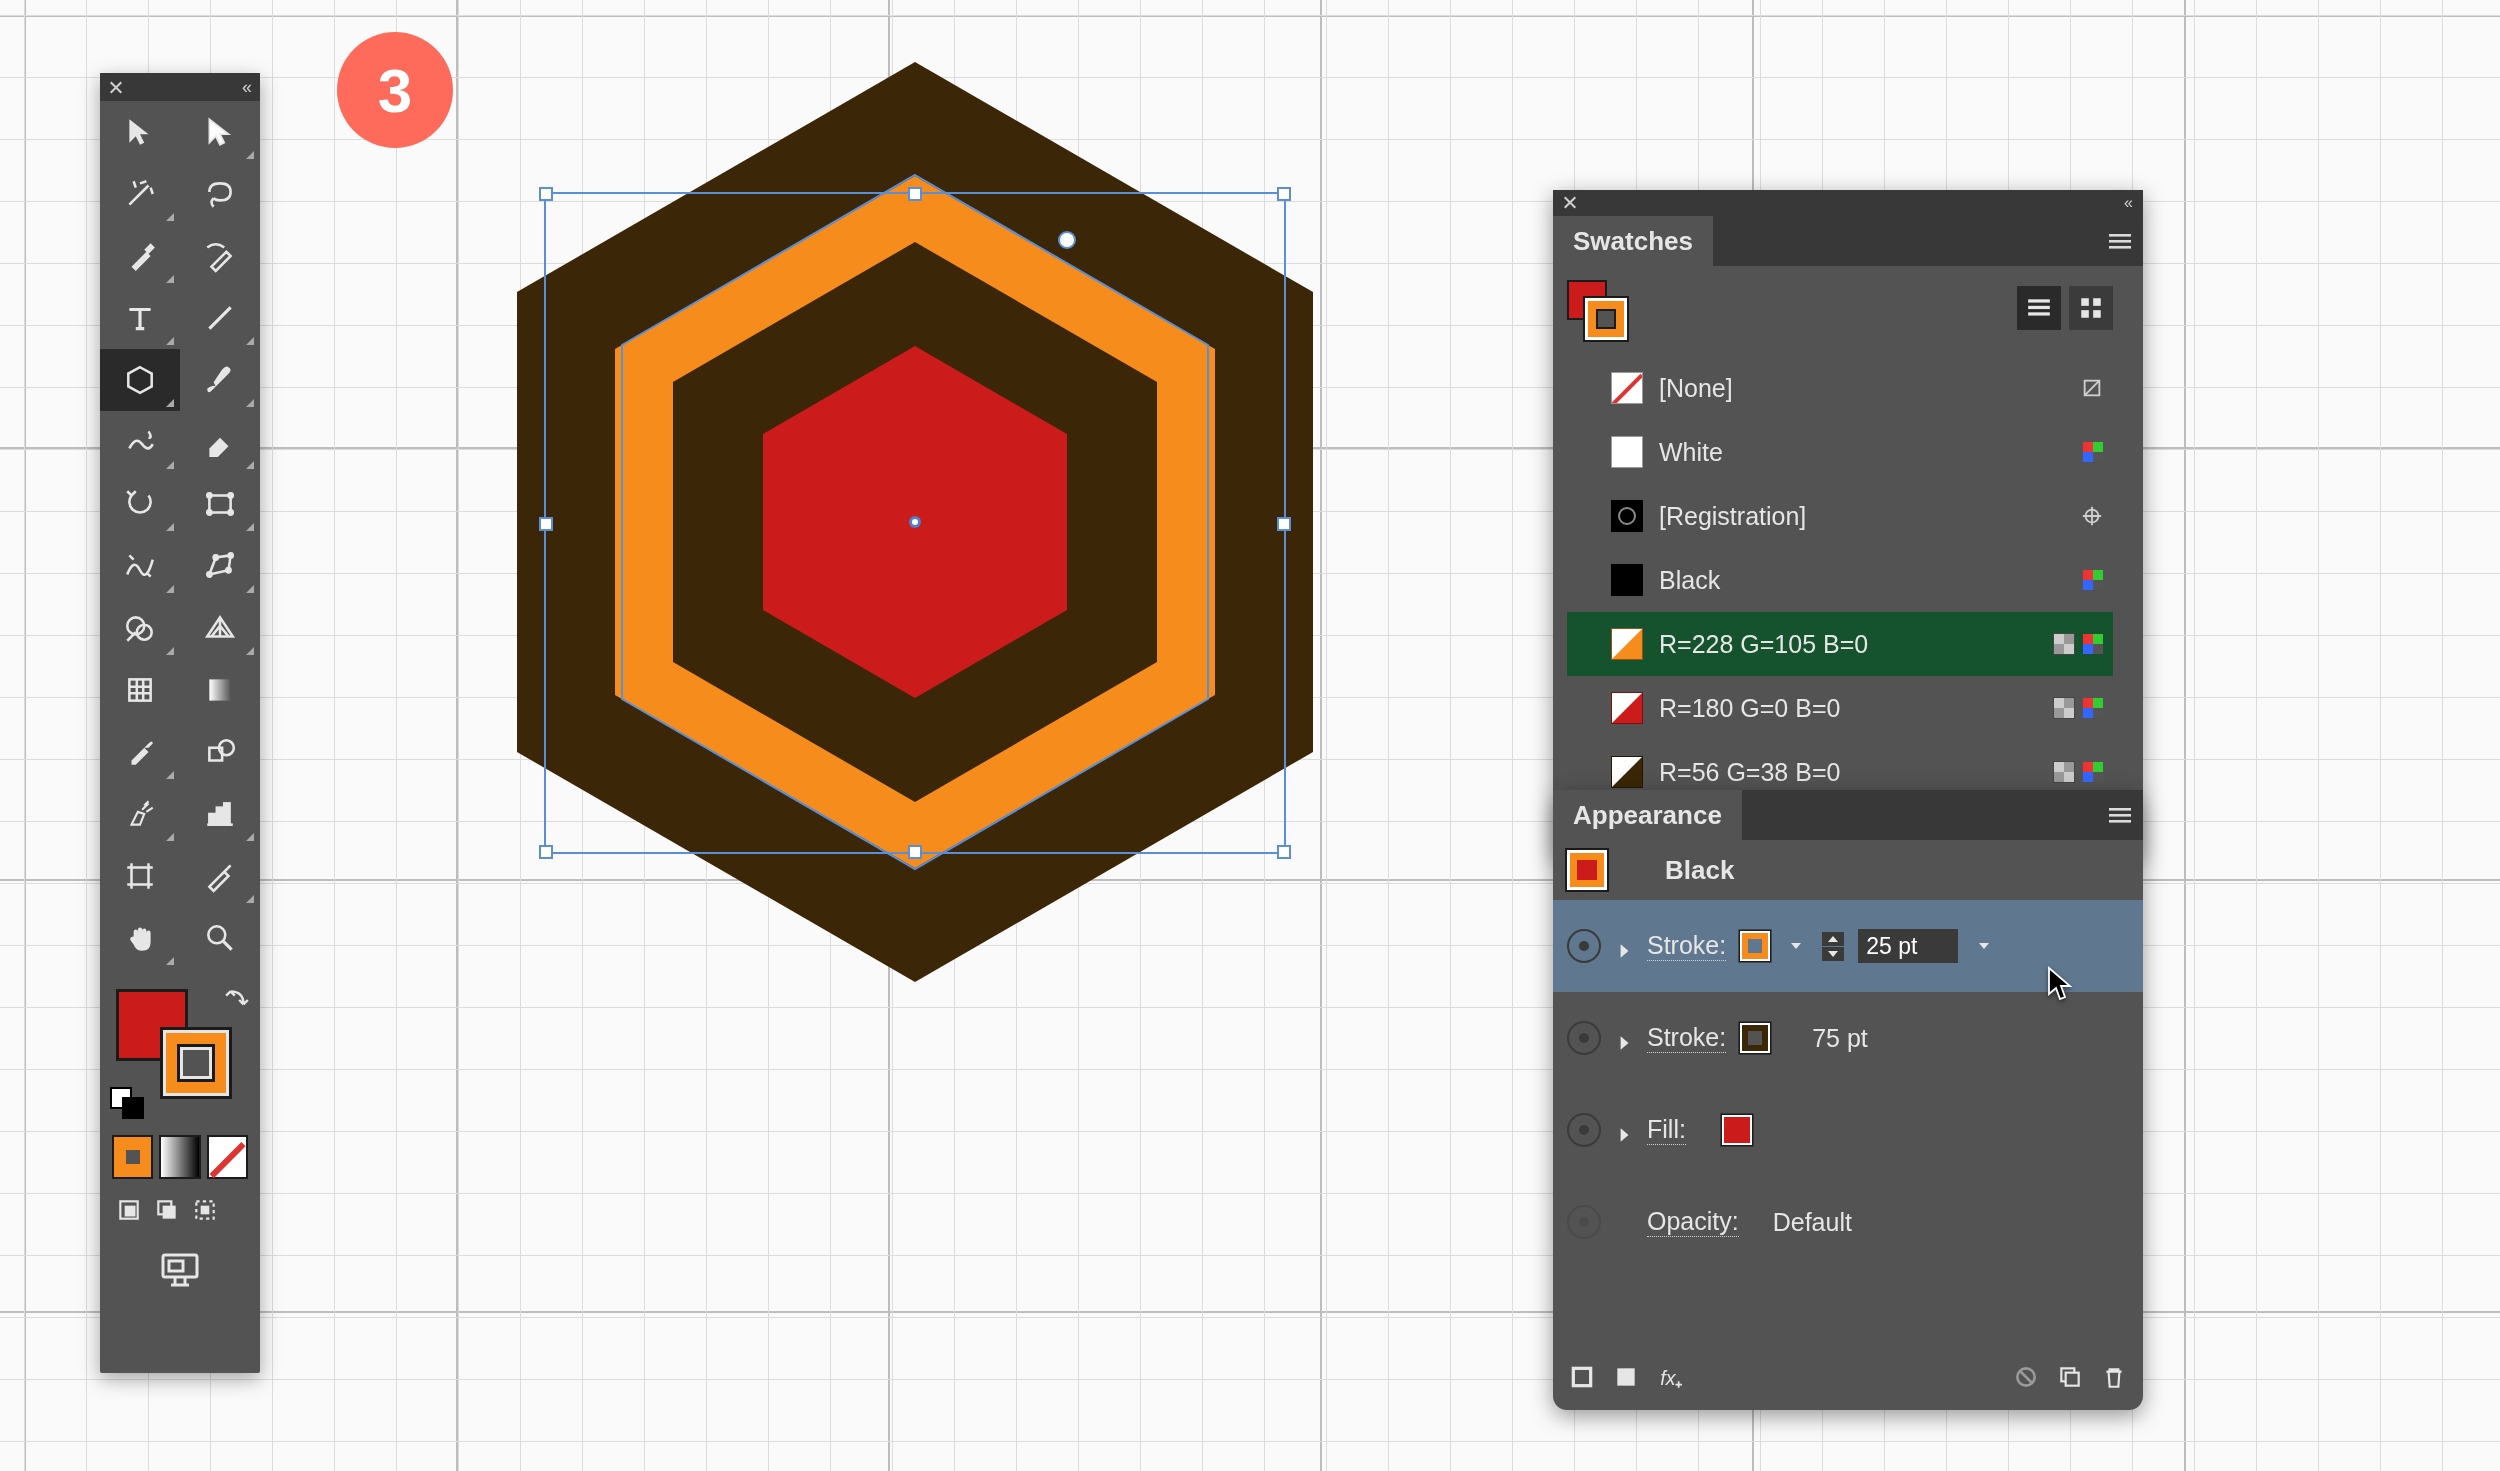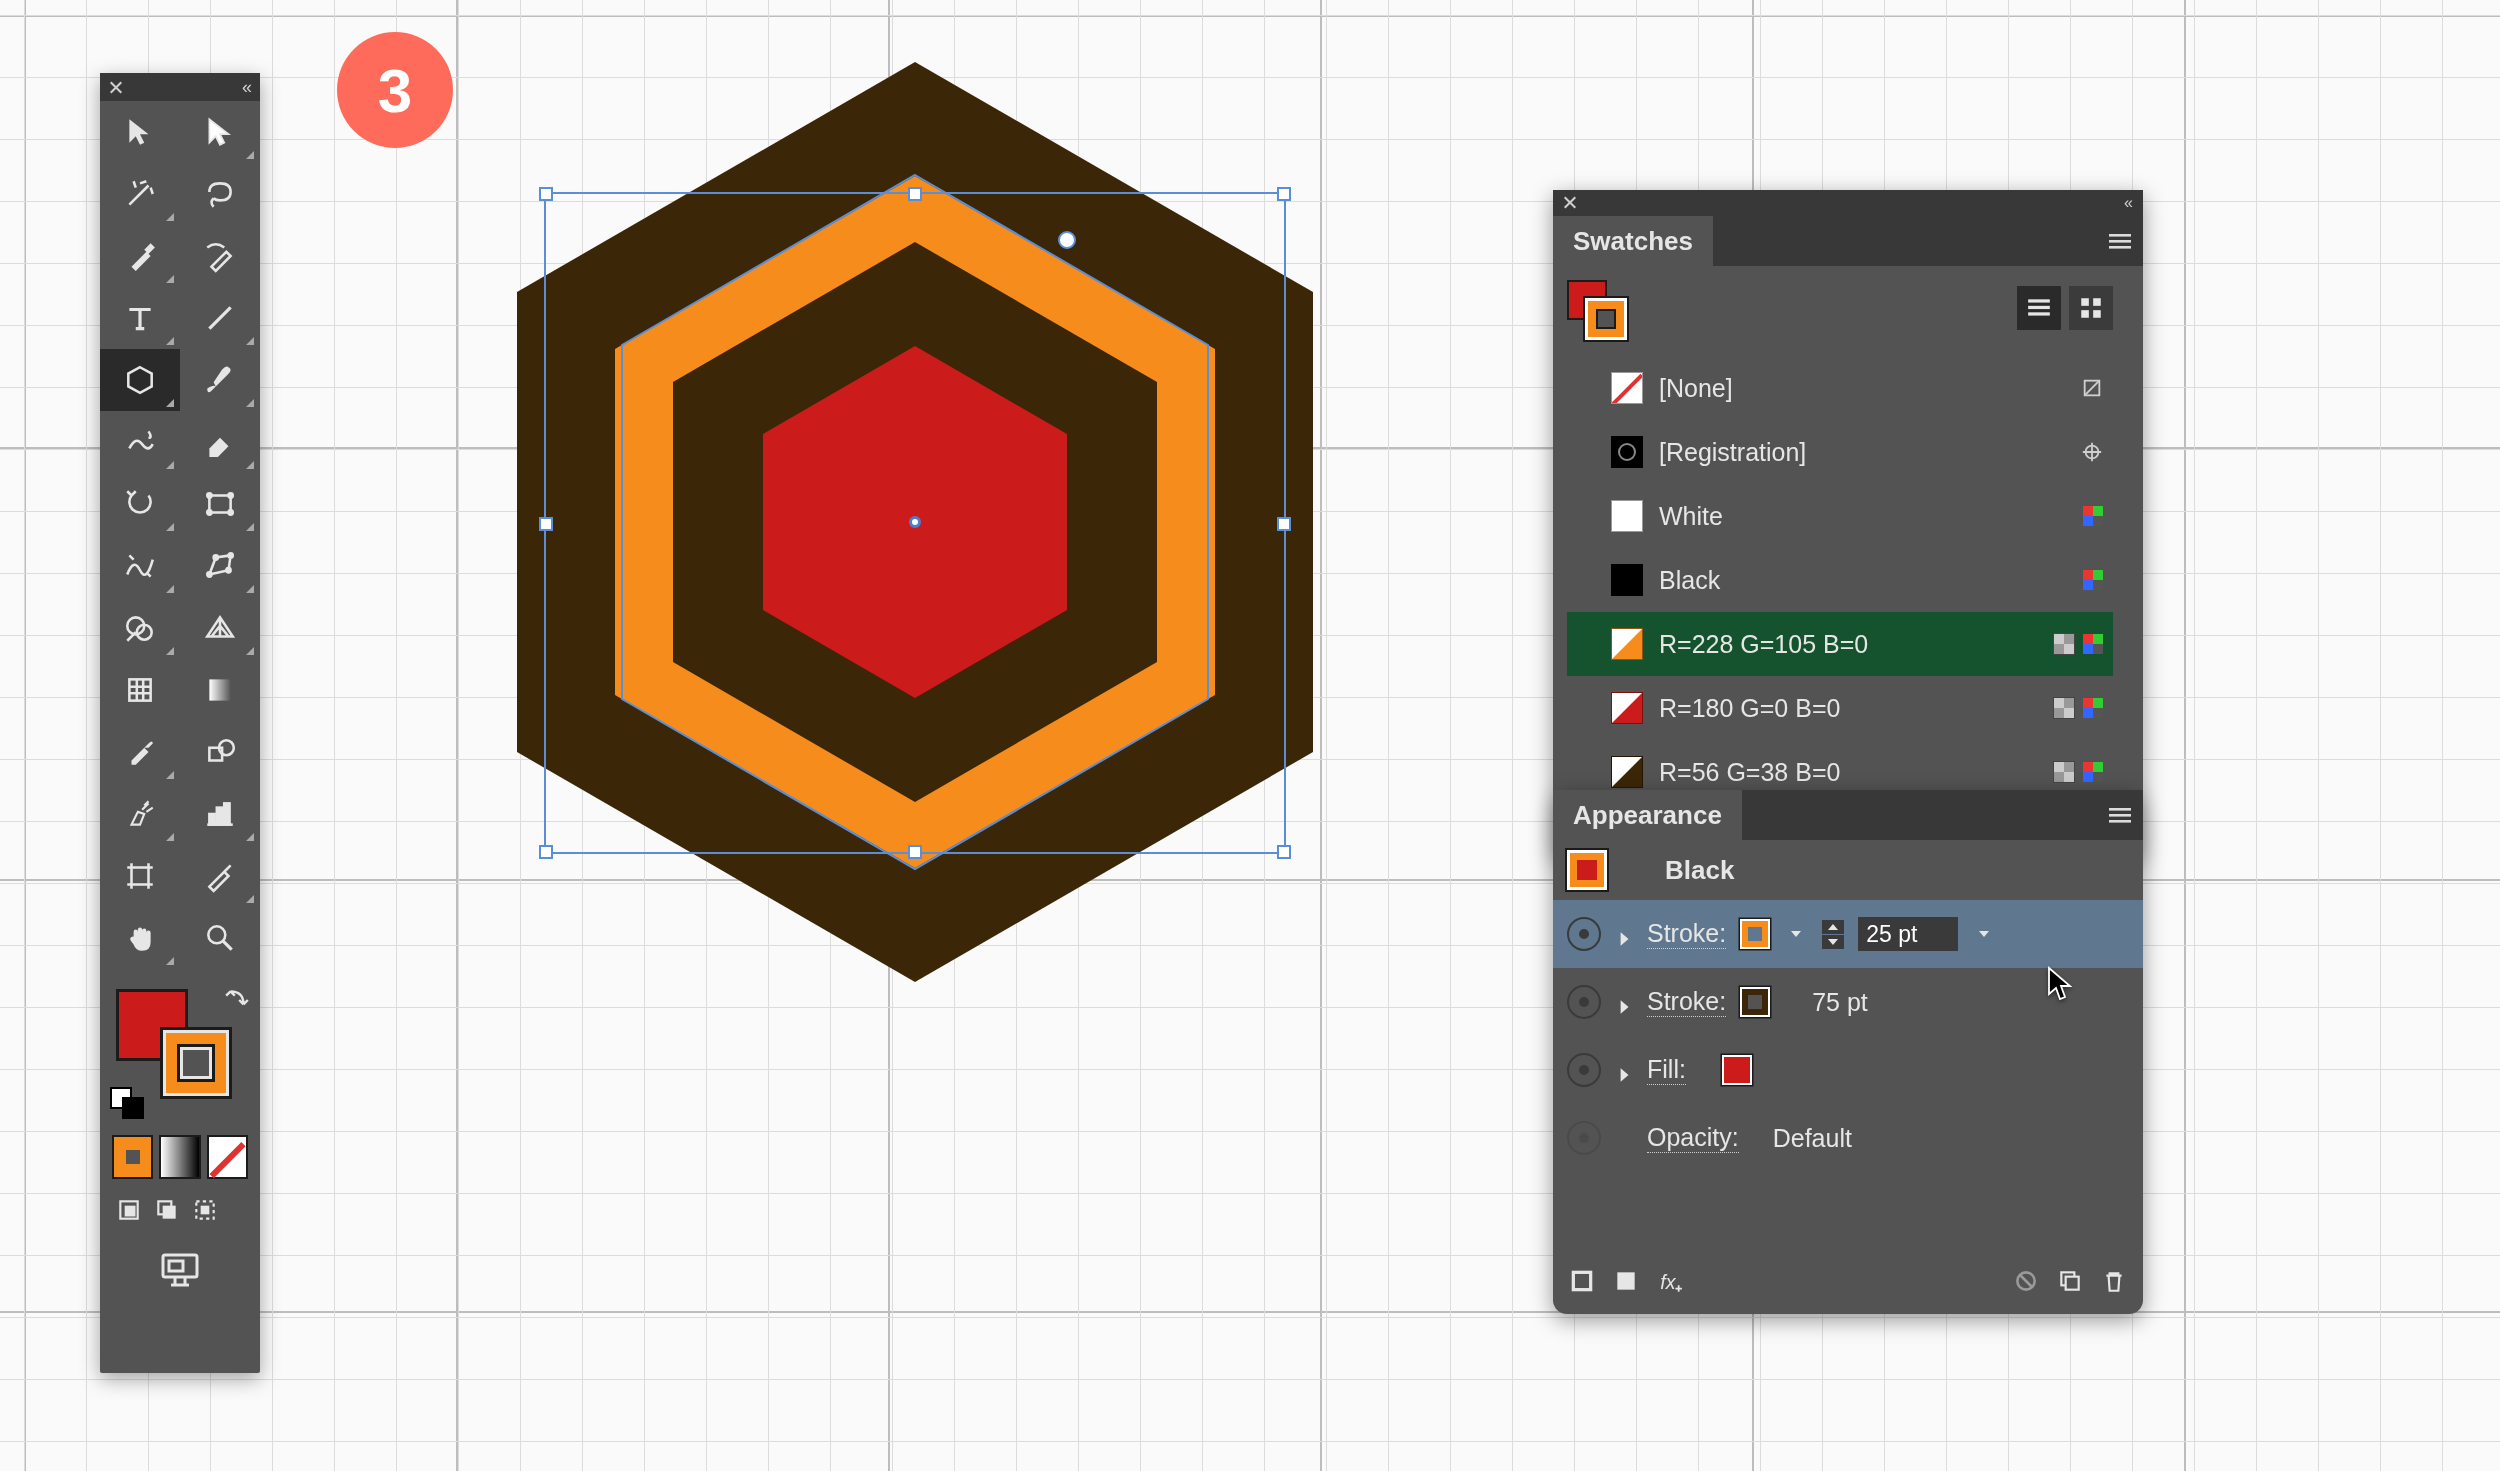--- a/index.html
+++ b/index.html
@@ -138,21 +138,21 @@
   .sw-toolbar .spacer { flex:1; }
   .sw-toolbar svg { width:24px; height:24px; fill:#e6e6e6; }
   .sw-toolbar .trash svg { fill:#cfcfcf; }
 
   .appearance-panel { }
   .app-item-head { display:flex; align-items:center; gap:14px; padding: 10px 14px; font-size:26px; }
   .thumb { width:34px; height:34px; background:#F68C1C; border:3px solid #fff; box-shadow:0 0 0 2px #1b1b1b; position:relative; }
   .thumb::after{content:"";position:absolute;inset:7px;background:#cc1b1b;}
   .path-label { margin-left: 44px; font-weight:600; }
 
-  .app-row { display:flex; align-items:center; gap:14px; padding: 6px 14px; font-size:25px; height:56px; }
+  .app-row { display:flex; align-items:center; gap:14px; padding: 18px 14px; font-size:25px; height:56px; }
   .app-row.selected { background:#5f788f; }
   .eye { width:30px; height:30px; border:2px solid #3a3a3a; border-radius:50%; position:relative; }
   .eye::after{content:"";position:absolute;left:50%;top:50%;width:10px;height:10px;background:#3a3a3a;border-radius:50%;transform:translate(-50%,-50%);}
   .expand { width:18px; height:18px; }
   .expand svg { width:18px;height:18px; fill:#e6e6e6; }
   .attr-label { border-bottom:1.5px dotted #cfcfcf; }
   .chip-sm { width:26px; height:26px; border:2px solid #fff; box-shadow:0 0 0 1.5px #1b1b1b; }
   .chip-sm.orange{ background:#F68C1C; position:relative;}
   .chip-sm.orange::after{content:"";position:absolute;inset:6px;background:#5f788f;}
   .chip-sm.brown{ background:#3b2707; position:relative;}
@@ -521,39 +521,39 @@
           <div class="sw-chip none"></div>
           <div class="sw-label">[None]</div>
           <div class="sw-flags">
               <svg viewBox="0 0 24 24">
                 <rect x="4" y="4" width="16" height="16" fill="none" stroke="#cfcfcf" stroke-width="2"></rect>
                 <path d="M4 20 L20 4" stroke="#cfcfcf" stroke-width="2"></path>
               </svg>
             </div>
         </div>
         <div class="sw-row">
-          <div class="sw-chip reg"></div>
-          <div class="sw-label">[Registration]</div>
-          <div class="sw-flags">
-              <svg viewBox="0 0 24 24">
-                <circle cx="12" cy="12" r="7" fill="none" stroke="#cfcfcf" stroke-width="2"></circle>
-                <path d="M12 2 V22 M2 12 H22" stroke="#cfcfcf" stroke-width="2"></path>
-              </svg>
-            </div>
-        </div>
-        <div class="sw-row">
           <div class="sw-chip" style="background:#fff"></div>
           <div class="sw-label">White</div>
           <div class="sw-flags">
               <div class="rgb-flag">
                 <span class="r"></span>
                 <span class="g"></span>
                 <span class="b"></span>
                 <span class="k"></span>
               </div>
+            </div>
+        </div>
+        <div class="sw-row">
+          <div class="sw-chip reg"></div>
+          <div class="sw-label">[Registration]</div>
+          <div class="sw-flags">
+              <svg viewBox="0 0 24 24">
+                <circle cx="12" cy="12" r="7" fill="none" stroke="#cfcfcf" stroke-width="2"></circle>
+                <path d="M12 2 V22 M2 12 H22" stroke="#cfcfcf" stroke-width="2"></path>
+              </svg>
             </div>
         </div>
         <div class="sw-row">
           <div class="sw-chip" style="background:#000"></div>
           <div class="sw-label">Black</div>
           <div class="sw-flags">
               <div class="rgb-flag">
                 <span class="r"></span>
                 <span class="g"></span>
                 <span class="b"></span>

